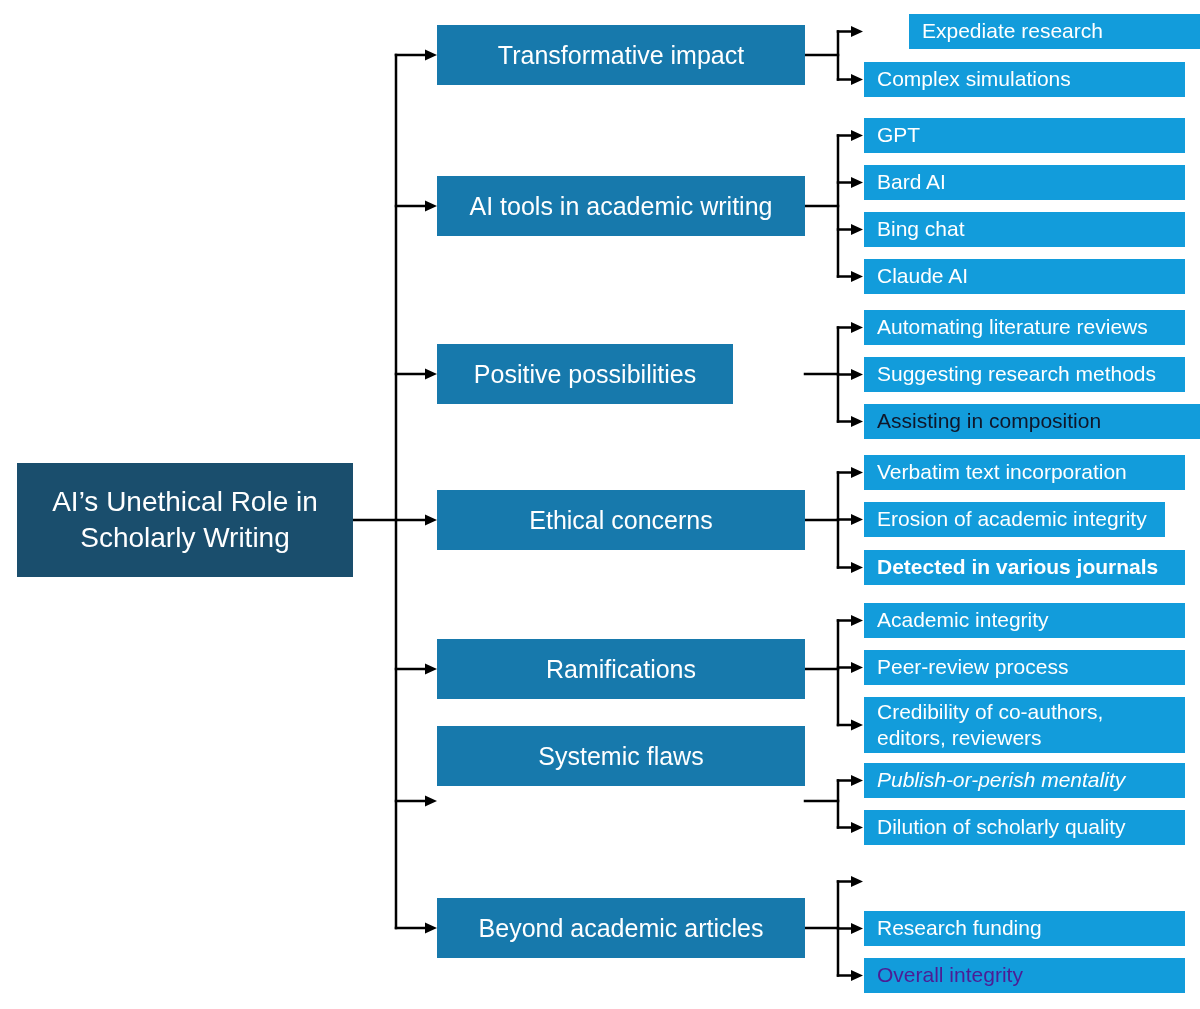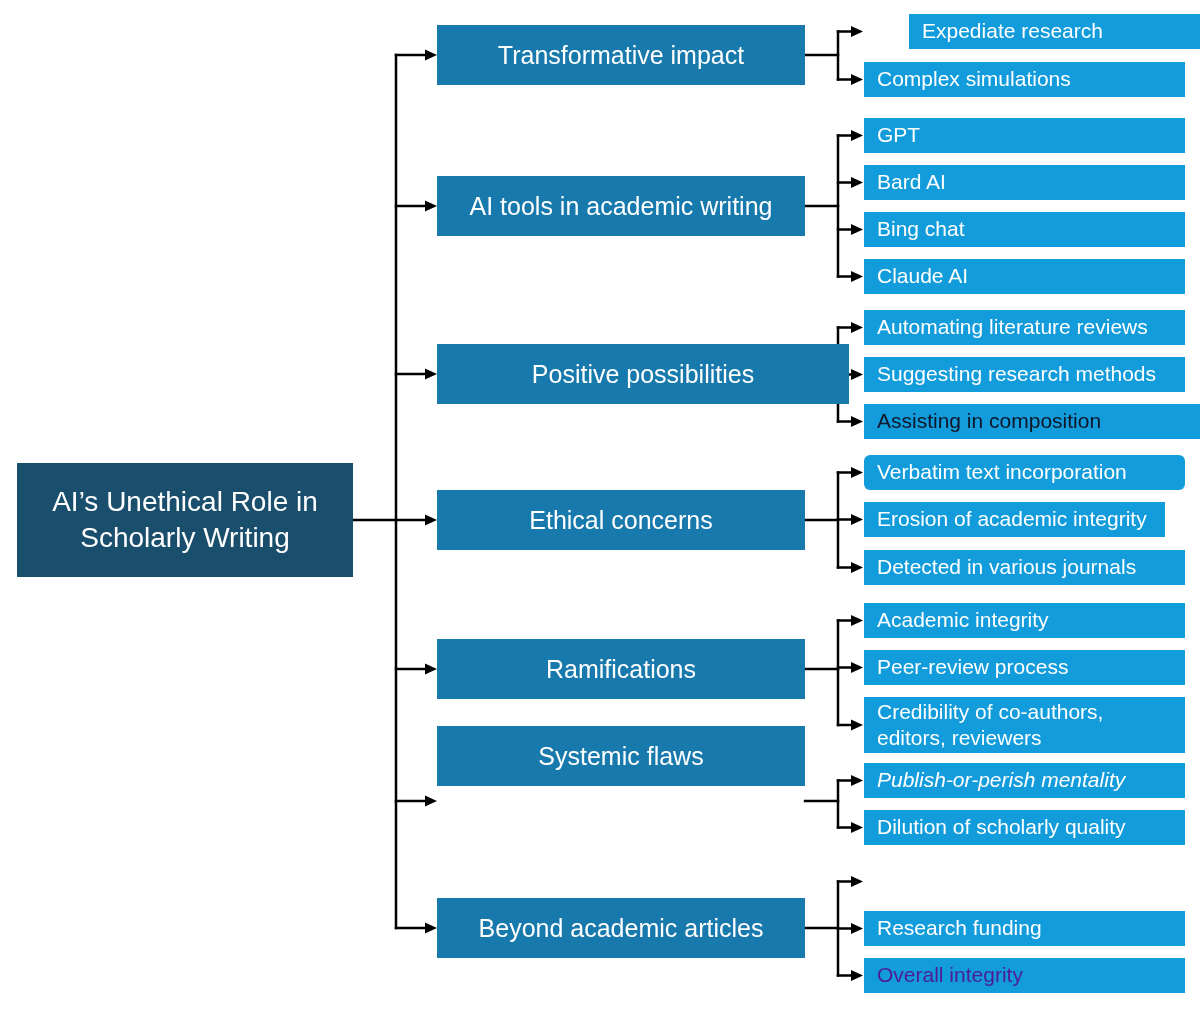--- a/index.html
+++ b/index.html
@@ -112,28 +112,28 @@
     </svg>
   <div class="node root" id="rootNode" style="background: rgb(26, 78, 109); color: rgb(255, 255, 255); left: 17px; top: 463px; width: 336px; height: 114px;">AI’s Unethical Role in Scholarly Writing</div>
 <div class="node branch" style="left: 437px; top: 25px; width: 368px; height: 60px; background: rgb(23, 121, 172); color: rgb(255, 255, 255);">Transformative impact</div>
     <div class="node leaf" style="left: 864px; top: 14px; width: 321px; height: 35px; background: rgb(18, 156, 219); color: rgb(255, 255, 255); margin-left: 45px;">Expediate research</div>
     <div class="node leaf" style="left: 864px; top: 62px; width: 321px; height: 35px; background: rgb(18, 156, 219); color: rgb(255, 255, 255);">Complex simulations</div>
     <div class="node branch" style="left: 437px; top: 176px; width: 368px; height: 60px; background: rgb(23, 121, 172); color: rgb(255, 255, 255);">AI tools in academic writing</div>
     <div class="node leaf" style="left: 864px; top: 118px; width: 321px; height: 35px; background: rgb(18, 156, 219); color: rgb(255, 255, 255);">GPT</div>
     <div class="node leaf" style="left: 864px; top: 165px; width: 321px; height: 35px; background: rgb(18, 156, 219); color: rgb(255, 255, 255);">Bard AI</div>
     <div class="node leaf" style="left: 864px; top: 212px; width: 321px; height: 35px; background: rgb(18, 156, 219); color: rgb(255, 255, 255);">Bing chat</div>
     <div class="node leaf" style="left: 864px; top: 259px; width: 321px; height: 35px; background: rgb(18, 156, 219); color: rgb(255, 255, 255);">Claude AI</div>
-    <div class="node branch" style="left: 437px; top: 344px; width: 412px; height: 60px; background: rgb(23, 121, 172); color: rgb(255, 255, 255);">Positive possibilities</div>
+    <div class="node branch" style="left: 437px; top: 344px; width: 296px; height: 60px; background: rgb(23, 121, 172); color: rgb(255, 255, 255);">Positive possibilities</div>
     <div class="node leaf" style="left: 864px; top: 310px; width: 321px; height: 35px; background: rgb(18, 156, 219); color: rgb(255, 255, 255);">Automating literature reviews</div>
     <div class="node leaf" style="left: 864px; top: 357px; width: 321px; height: 35px; background: rgb(18, 156, 219); color: rgb(255, 255, 255);">Suggesting research methods</div>
     <div class="node leaf" style="left: 864px; top: 404px; width: 384px; height: 35px; background: rgb(18, 156, 219); color: #0f172a;">Assisting in composition</div>
     <div class="node branch" style="left: 437px; top: 490px; width: 368px; height: 60px; background: rgb(23, 121, 172); color: rgb(255, 255, 255);">Ethical concerns</div>
-    <div class="node leaf" style="left: 864px; top: 455px; width: 321px; height: 35px; background: rgb(18, 156, 219); color: rgb(255, 255, 255); border-radius: 6px;">Verbatim text incorporation</div>
+    <div class="node leaf" style="left: 864px; top: 455px; width: 321px; height: 35px; background: rgb(18, 156, 219); color: rgb(255, 255, 255);">Verbatim text incorporation</div>
     <div class="node leaf" style="left: 864px; top: 502px; width: 301px; height: 35px; background: rgb(18, 156, 219); color: rgb(255, 255, 255);">Erosion of academic integrity</div>
-    <div class="node leaf" style="left: 864px; top: 550px; width: 321px; height: 35px; background: rgb(18, 156, 219); color: rgb(255, 255, 255);">Detected in various journals</div>
+    <div class="node leaf" style="left: 864px; top: 550px; width: 321px; height: 35px; background: rgb(18, 156, 219); color: rgb(255, 255, 255); font-weight: bold;">Detected in various journals</div>
     <div class="node branch" style="left: 437px; top: 639px; width: 368px; height: 60px; background: rgb(23, 121, 172); color: rgb(255, 255, 255);">Ramifications</div>
     <div class="node leaf" style="left: 864px; top: 603px; width: 321px; height: 35px; background: rgb(18, 156, 219); color: rgb(255, 255, 255);">Academic integrity</div>
     <div class="node leaf" style="left: 864px; top: 650px; width: 321px; height: 35px; background: rgb(18, 156, 219); color: rgb(255, 255, 255);">Peer-review process</div>
     <div class="node leaf" style="left: 864px; top: 697px; width: 321px; height: 56px; background: rgb(18, 156, 219); color: rgb(255, 255, 255);">Credibility of co-authors, editors, reviewers</div>
     <div class="node branch" style="left: 437px; top: 726px; width: 368px; height: 60px; background: rgb(23, 121, 172); color: rgb(255, 255, 255);">Systemic flaws</div>
     <div class="node leaf" style="left: 864px; top: 763px; width: 321px; height: 35px; background: rgb(18, 156, 219); color: rgb(255, 255, 255); font-style: italic;">Publish-or-perish mentality</div>
     <div class="node leaf" style="left: 864px; top: 810px; width: 321px; height: 35px; background: rgb(18, 156, 219); color: rgb(255, 255, 255);">Dilution of scholarly quality</div>
     <div class="node branch" style="left: 437px; top: 898px; width: 368px; height: 60px; background: rgb(23, 121, 172); color: rgb(255, 255, 255);">Beyond academic articles</div>
     <div class="node leaf" style="left: 864px; top: 911px; width: 321px; height: 35px; background: rgb(18, 156, 219); color: rgb(255, 255, 255);">Research funding</div>
     <div class="node leaf" style="left: 864px; top: 958px; width: 321px; height: 35px; background: rgb(18, 156, 219); color: #4c1d95;">Overall integrity</div>

